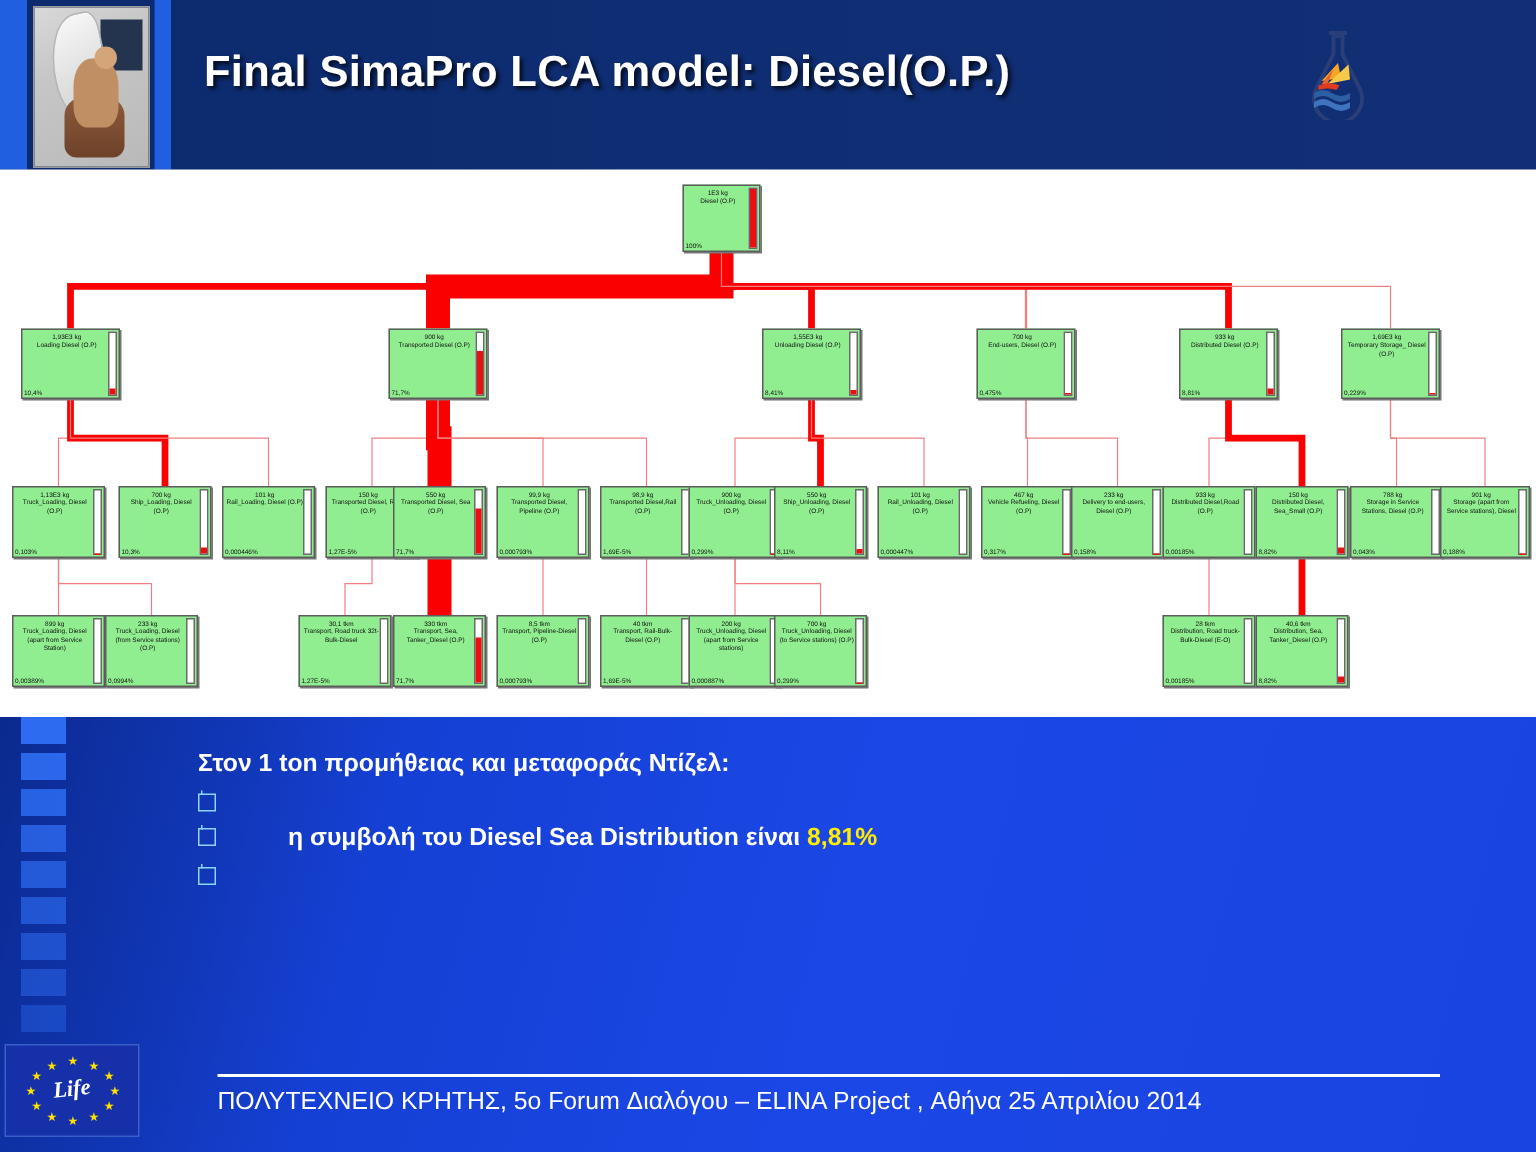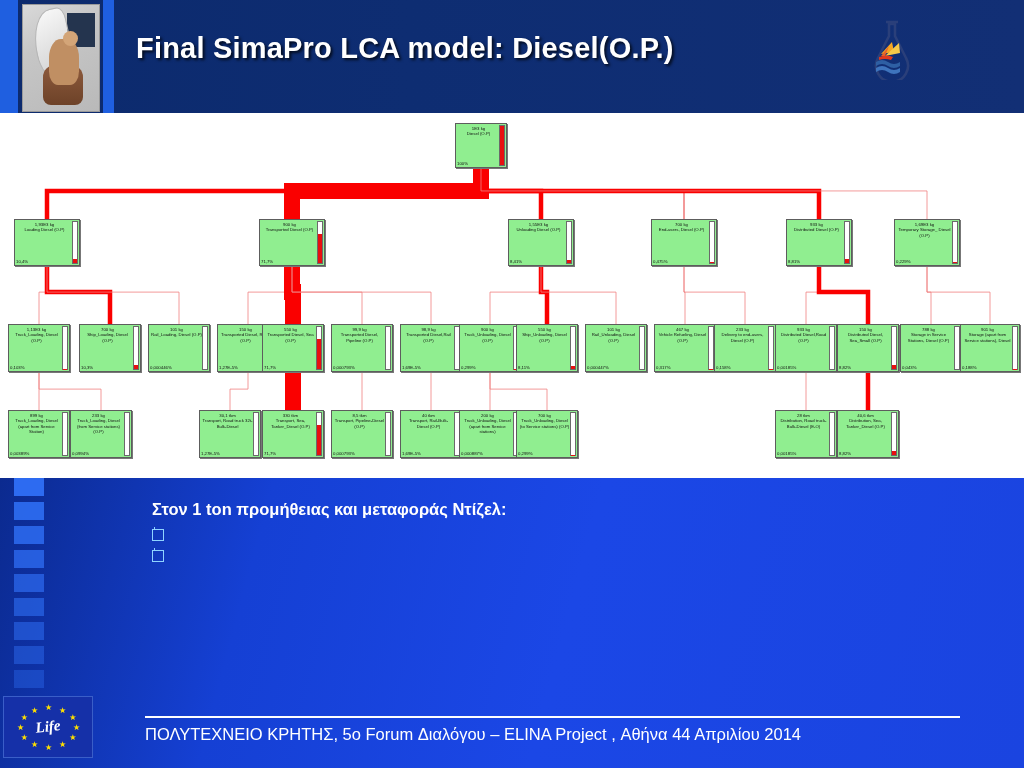--- a/index.html
+++ b/index.html
@@ -118,21 +118,21 @@
   }
   #life-logo .star {
     position: absolute; color: #ffe000; font-size: 8px; line-height: 8px;
   }
   #life-word {
     position: absolute; left: 50%; top: 50%; transform: translate(-50%,-50%) rotate(-6deg);
     color: #ffffff; font-style: italic; font-weight: bold; font-size: 15px;
     font-family: "Liberation Serif", serif;
   }
 
-  #bullets { position: absolute; left: 132px; top: 22px; width: 860px; margin-left: 20px; }
+  #bullets { position: absolute; left: 132px; top: 22px; width: 860px; }
   #lead {
     color: #ffffff; font-weight: bold; font-size: 16.5px;
     margin-bottom: 9px;
   }
   .bullet {
     display: flex; align-items: baseline; margin-bottom: 9px;
     color: #ffffff; font-weight: bold; font-size: 16.5px;
   }
   .bullet .marker {
     width: 12px; height: 12px; border: 1.6px solid #8fd4ff;
@@ -491,22 +491,26 @@
       </div>
 
     <div id="bullets">
       <div id="lead">Στον 1 ton προμήθειας και μεταφοράς Ντίζελ:</div>
       <div id="bullet-items">
           <div class="bullet">
             <span class="marker"></span>
           </div>
           <div class="bullet">
             <span class="marker"></span>
+            <span class="txt">η συμβολή του Diesel Sea Distribution είναι <span class="val">8,81%</span></span>
+          </div>
+          <div class="bullet">
+            <span class="marker"></span>
           </div>
         </div>
     </div>
 
     <div id="footer">
       <div id="footer-rule"></div>
-      <div id="footer-text">ΠΟΛΥΤΕΧΝΕΙΟ ΚΡΗΤΗΣ, 5ο  Forum Διαλόγου – ELINA Project , Αθήνα 44 Απριλίου 2014</div>
+      <div id="footer-text">ΠΟΛΥΤΕΧΝΕΙΟ ΚΡΗΤΗΣ, 5ο  Forum Διαλόγου – ELINA Project , Αθήνα 25 Απριλίου 2014</div>
     </div>
   </div>
 </div>
 
 </body></html>

